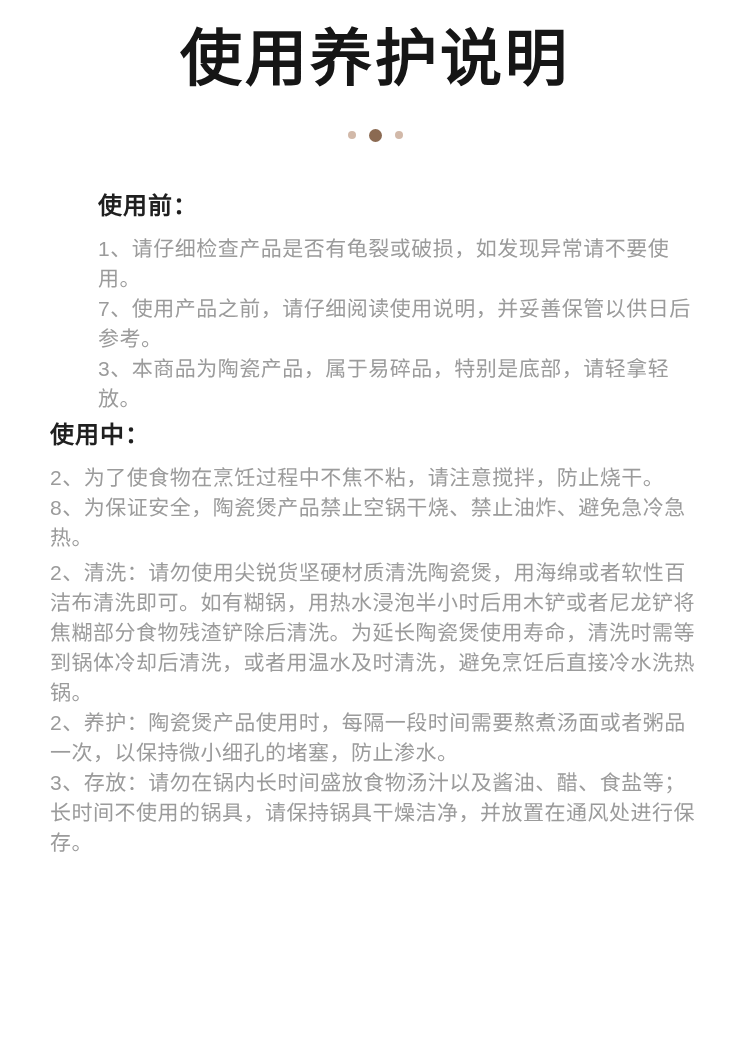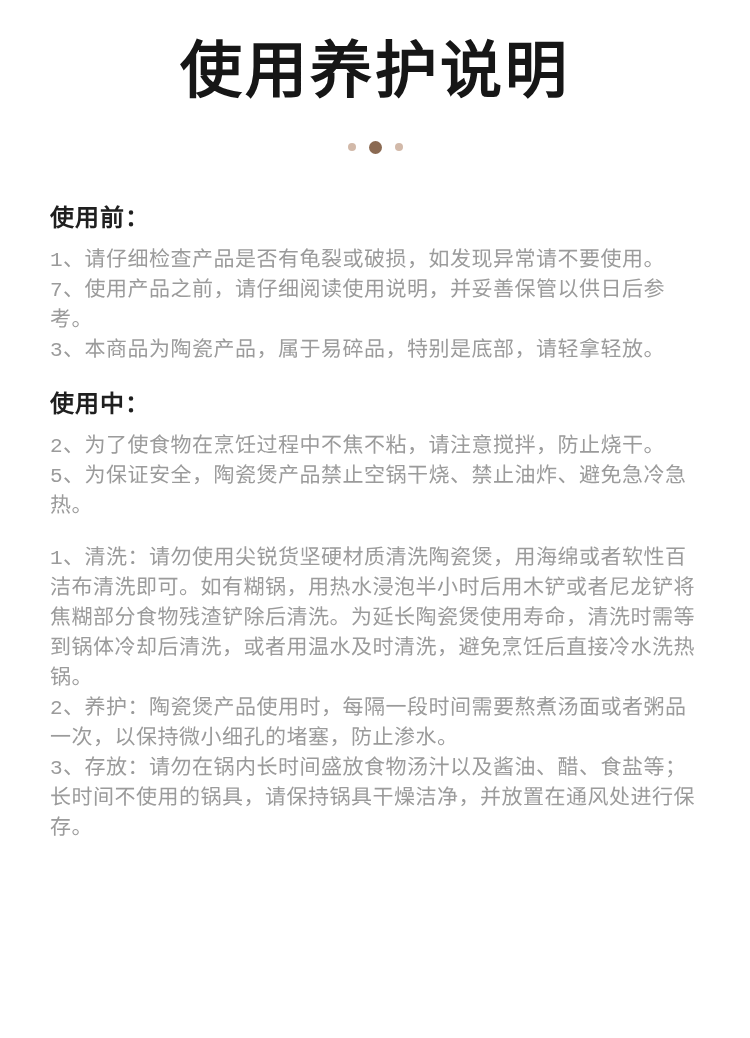--- a/index.html
+++ b/index.html
@@ -10,21 +10,21 @@
   }
   .page {
     position: relative;
     width: 750px;
     height: 1038px;
     background: #ffffff;
     overflow: hidden;
   }
   .title {
     margin: 0;
-    padding-top: 34px;
+    padding-top: 22px;
     text-align: center;
     font-size: 62px;
     line-height: 1.2;
     font-weight: 900;
     color: #161616;
     letter-spacing: 3px;
   }
   .dots {
     margin-top: 32px;
     display: flex;
@@ -45,40 +45,40 @@
   .dot-big {
     width: 13px;
     height: 13px;
     background: #8b6a52;
   }
   .content {
     padding: 0 50px;
   }
   .section-first {
     margin-top: 48px;
+    margin-left: 48px;
   }
   .section + .section {
-    margin-top: 22px;
+    margin-top: 5px;
   }
   .section-heading {
     margin: 0 0 12px 0;
     font-size: 24px;
     line-height: 32px;
     font-weight: 700;
     color: #1f1f1f;
     letter-spacing: 1px;
   }
   .item {
     margin: 0;
     font-size: 21px;
     line-height: 30px;
     color: #9b9b9b;
     letter-spacing: 0.5px;
     white-space: pre-line;
-    font-family: Liberation Mono, monospace;
   }
 </style>
 </head>
 <body>
 
 <div class="page">
 
   <h1 class="title">使用养护说明</h1>
 
   <div class="dots">
@@ -92,23 +92,23 @@
     <div class="section section-first">
       <h2 class="section-heading">使用前：</h2>
       <p class="item">1、请仔细检查产品是否有龟裂或破损，如发现异常请不要使用。</p>
       <p class="item">7、使用产品之前，请仔细阅读使用说明，并妥善保管以供日后参考。</p>
       <p class="item">3、本商品为陶瓷产品，属于易碎品，特别是底部，请轻拿轻放。</p>
     </div>
 
     <div class="section">
       <h2 class="section-heading">使用中：</h2>
       <p class="item">2、为了使食物在烹饪过程中不焦不粘，请注意搅拌，防止烧干。</p>
-      <p class="item">5、为保证安全，陶瓷煲产品禁止空锅干烧、禁止油炸、避免急冷急热。</p>
+      <p class="item">8、为保证安全，陶瓷煲产品禁止空锅干烧、禁止油炸、避免急冷急热。</p>
     </div>
 
     <div class="section">
-      <p class="item">1、清洗：请勿使用尖锐货坚硬材质清洗陶瓷煲，用海绵或者软性百洁布清洗即可。如有糊锅，用热水浸泡半小时后用木铲或者尼龙铲将焦糊部分食物残渣铲除后清洗。为延长陶瓷煲使用寿命，清洗时需等到锅体冷却后清洗，或者用温水及时清洗，避免烹饪后直接冷水洗热锅。</p>
+      <p class="item">2、清洗：请勿使用尖锐货坚硬材质清洗陶瓷煲，用海绵或者软性百洁布清洗即可。如有糊锅，用热水浸泡半小时后用木铲或者尼龙铲将焦糊部分食物残渣铲除后清洗。为延长陶瓷煲使用寿命，清洗时需等到锅体冷却后清洗，或者用温水及时清洗，避免烹饪后直接冷水洗热锅。</p>
       <p class="item">2、养护：陶瓷煲产品使用时，每隔一段时间需要熬煮汤面或者粥品一次，以保持微小细孔的堵塞，防止渗水。</p>
       <p class="item">3、存放：请勿在锅内长时间盛放食物汤汁以及酱油、醋、食盐等；长时间不使用的锅具，请保持锅具干燥洁净，并放置在通风处进行保存。</p>
     </div>
 
   </div>
 </div>
 
 </body></html>

